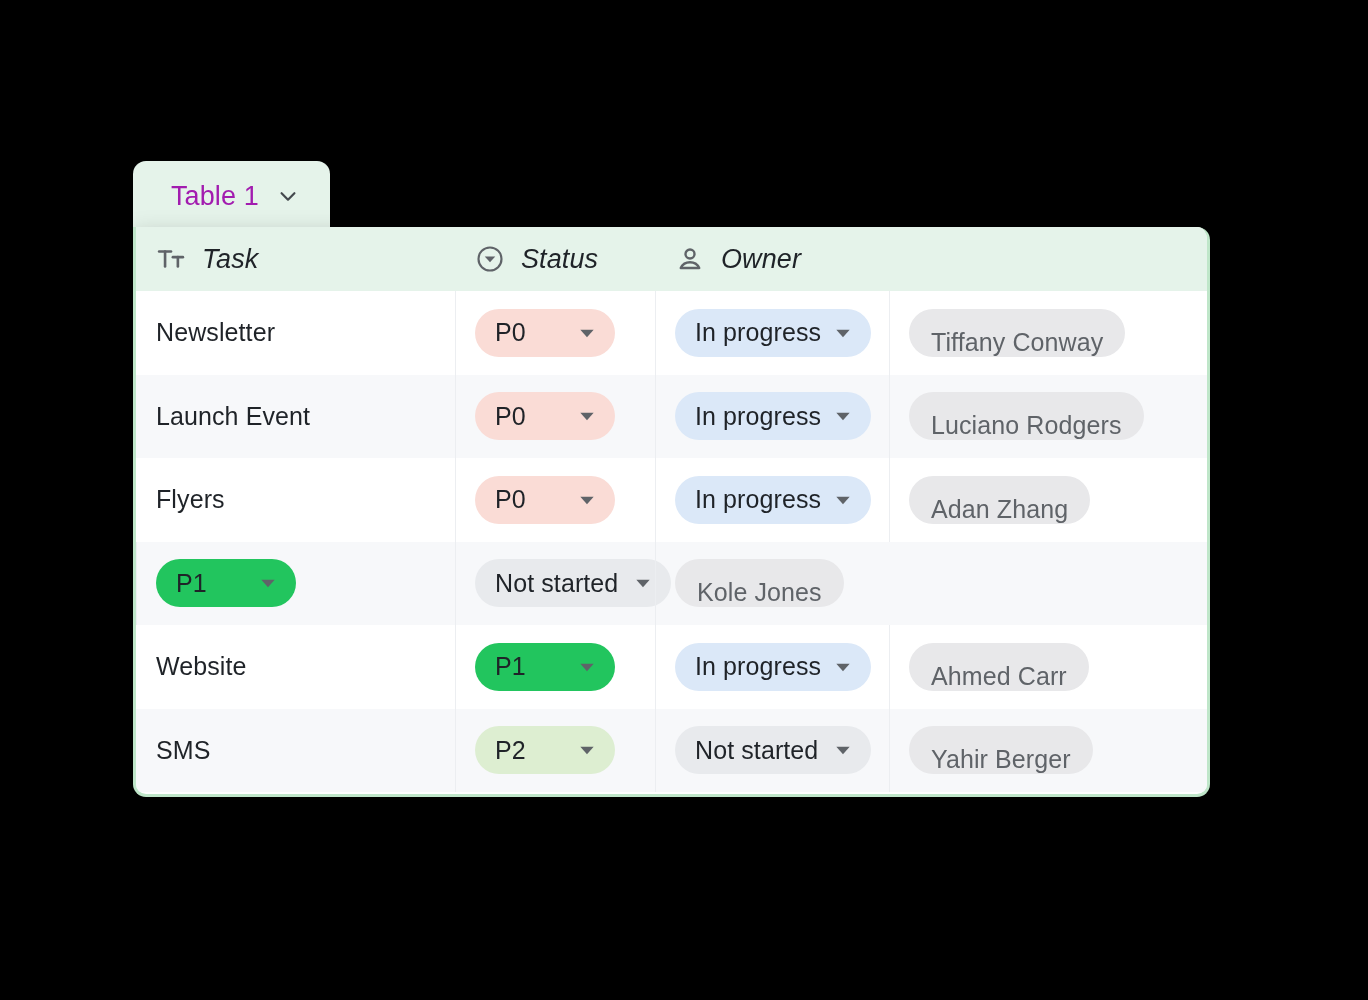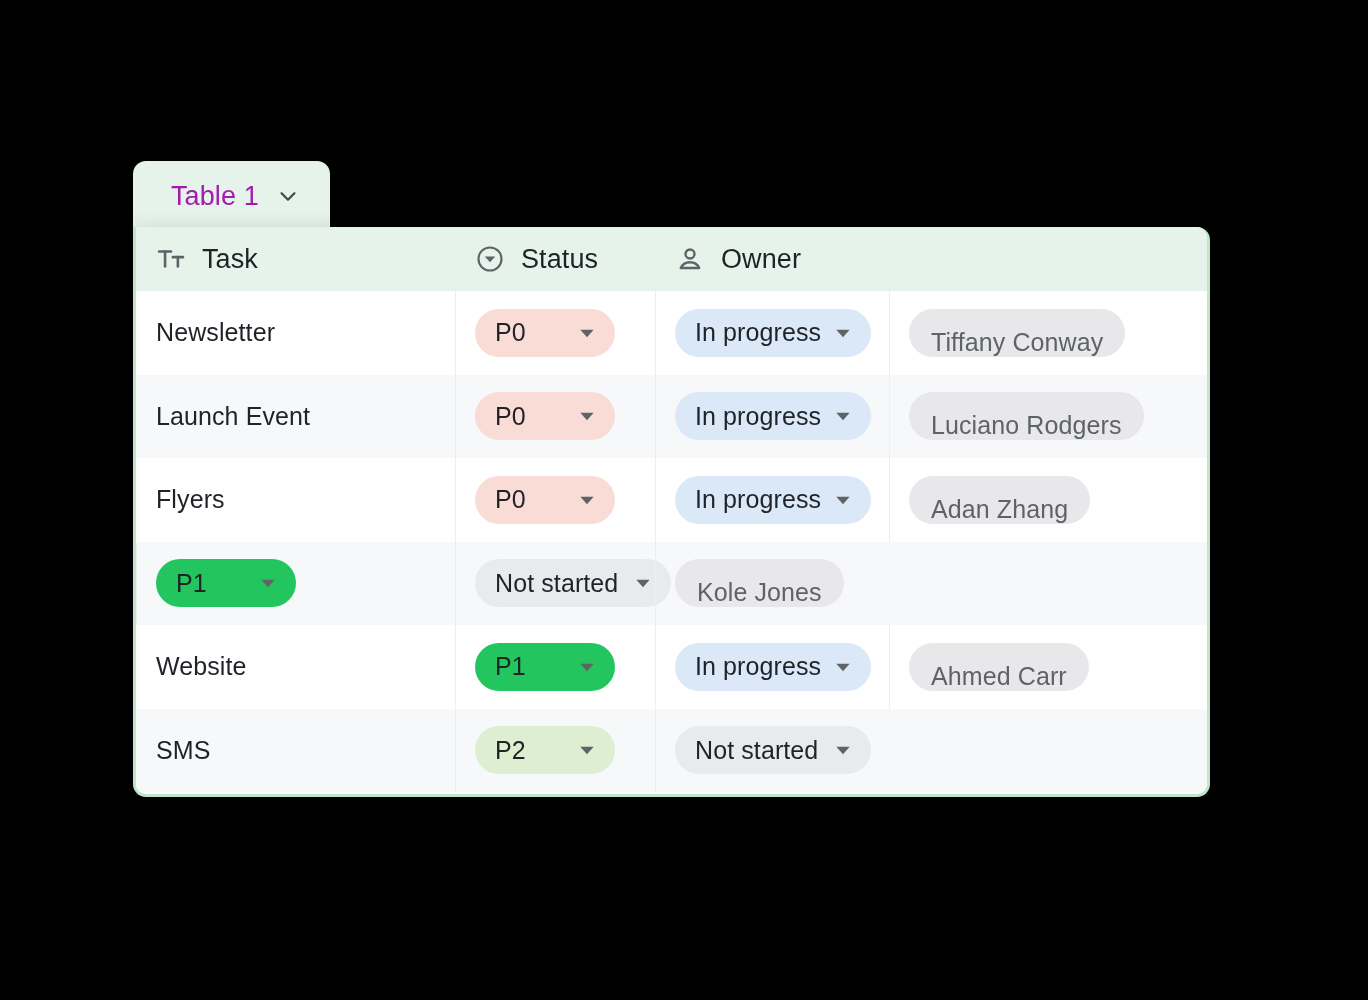--- a/index.html
+++ b/index.html
@@ -84,20 +84,21 @@
     align-items: center;
     gap: 16px;
     padding-left: 20px;
     height: 100%;
   }
   .hcell .htext {
     font-size: 27px;
     color: #1f2328;
     letter-spacing: .1px;
     white-space: nowrap;
+    font-style: italic;
   }
   .hicon {
     width: 30px;
     height: 30px;
     flex: 0 0 auto;
     display: block;
   }
 
   
   .row.odd  { background: #ffffff; }
@@ -364,17 +365,22 @@
           <div class="cell sep">
             <span class="pill select pill-notstarted">
               <span class="pill-label">Not started</span>
               <span>
                 <svg class="caret-sm" viewBox="0 0 12 12">
                   <polygon points="1,3.6 11,3.6 6,9.2" fill="#5f6368"></polygon>
                 </svg>
               </span>
             </span>
           </div>
+          <div class="cell sep">
+            <span class="pill pill-owner">
+              <span class="pill-label">Yahir Berger</span>
+            </span>
+          </div>
         </div>
       </div>
   </div>
 
 </div>
 
 </body></html>

